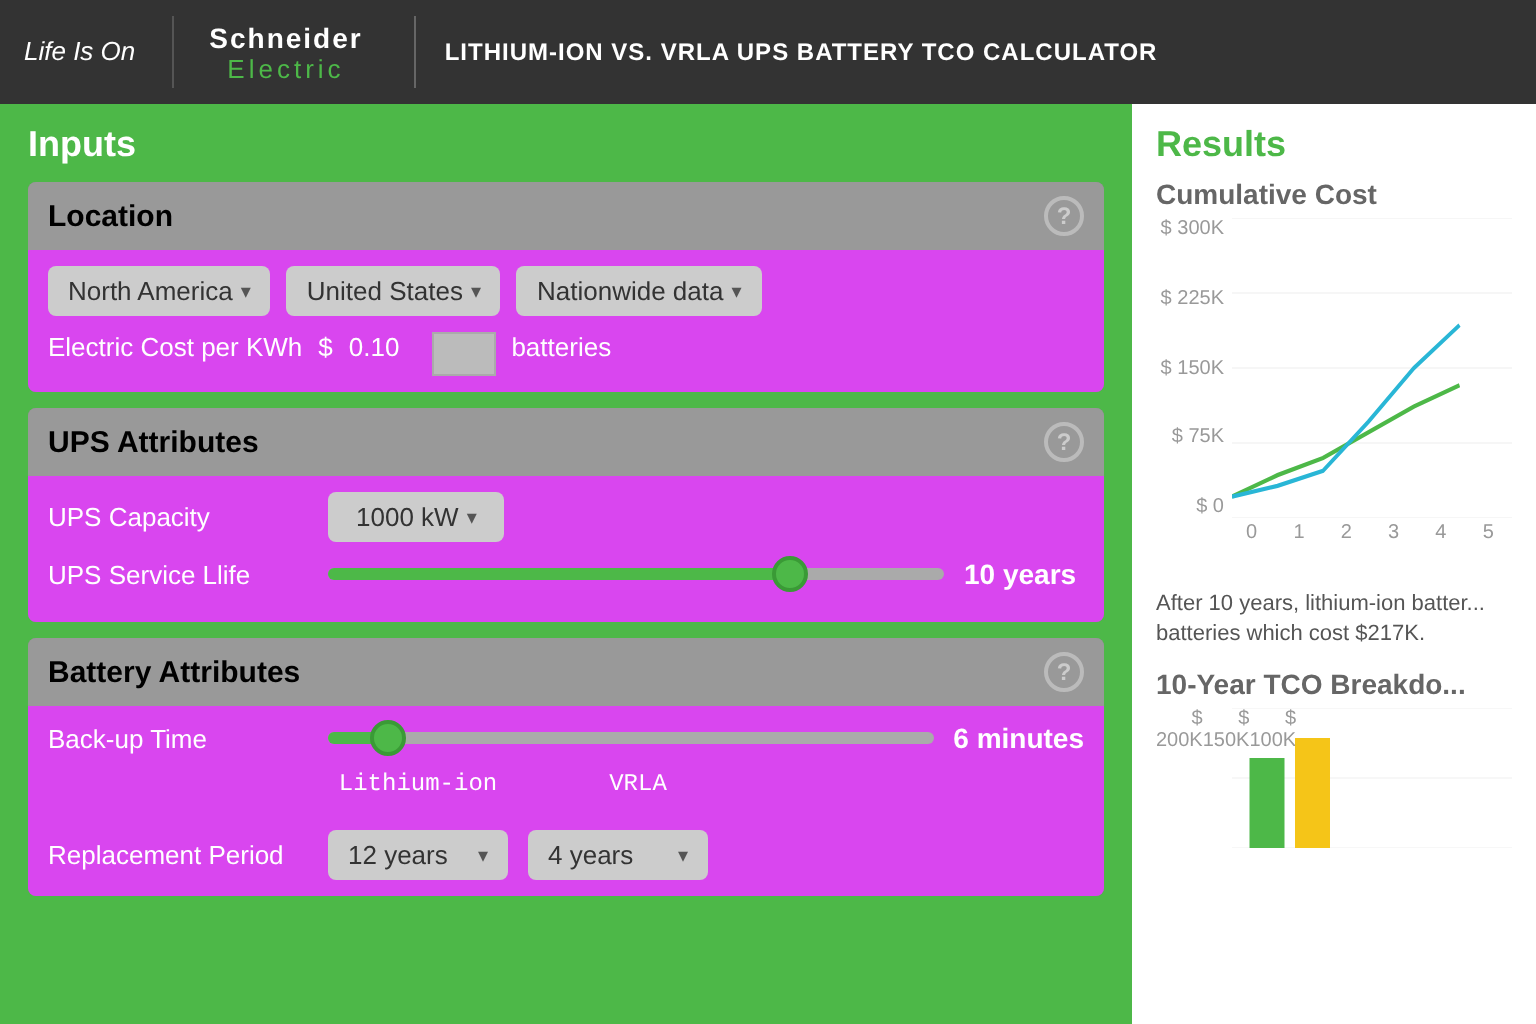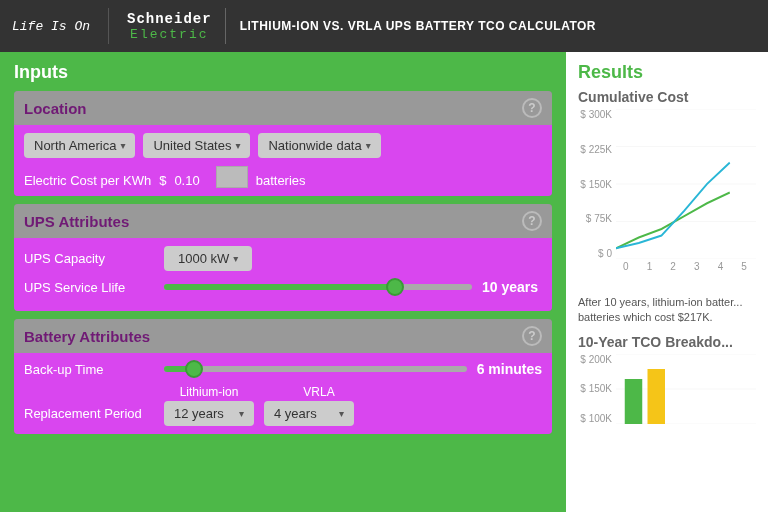--- a/index.html
+++ b/index.html
@@ -17,23 +17,22 @@
       align-items: center;
       background: #333;
       height: 52px;
       padding: 0 12px;
     }
     .header-logo {
       display: flex;
       align-items: center;
       gap: 8px;
       border-right: 1px solid #666;
-      padding-right: 13px;
+      padding-right: 26px;
       margin-right: 14px;
-      font-family: Liberation Mono, monospace;
     }
     .schneider-logo {
       display: flex;
       flex-direction: column;
       align-items: center;
     }
     .schneider-name {
       color: white;
       font-size: 14px;
       font-weight: bold;
@@ -79,21 +78,21 @@
     }
     .section-header {
       display: flex;
       justify-content: space-between;
       align-items: center;
       background: #999;
       padding: 7px 10px;
       border-radius: 4px 4px 0 0;
     }
     .section-header-title {
-      color: #701a75;
+      color: #000000;
       font-size: 15px;
       font-weight: bold;
     }
     .help-icon {
       width: 20px;
       height: 20px;
       border-radius: 50%;
       border: 2px solid #bbb;
       color: #ccc;
       display: flex;
@@ -129,21 +128,21 @@
       white-space: nowrap;
     }
     .dropdown-arrow {
       color: #555;
       font-size: 10px;
     }
 
     
     .cost-row {
       display: flex;
-      align-items: flex-end;
+      align-items: flex-start;
       gap: 8px;
       margin-top: 4px;
     }
     .cost-label {
       color: white;
       font-size: 13px;
     }
     .cost-symbol {
       color: white;
       font-size: 13px;
@@ -214,21 +213,22 @@
       font-weight: bold;
       white-space: nowrap;
       min-width: 60px;
     }
 
     
     .battery-labels-row {
       display: flex;
       align-items: center;
       gap: 10px;
-      margin-bottom: 2px;
+      margin-bottom: 16px;
+      font-family: Liberation Mono, monospace;
     }
     .battery-label-spacer {
       width: 130px;
       flex-shrink: 0;
     }
     .battery-label-li {
       text-align: center;
       color: white;
       font-size: 12px;
       width: 90px;
@@ -493,21 +493,21 @@
         <span>4</span>
         <span>5</span>
       </div>
     </div>
 
     <div class="description-text">After 10 years, lithium-ion batter... batteries which cost $217K.</div>
 
     <div class="tco-section-title">10-Year TCO Breakdo...</div>
     <div class="tco-chart">
       <div style="display:flex;height:70px;">
-        <div style="display:flex;flex-direction:column;justify-content:space-between;font-size:10px;color:#999;width:38px;padding-right:4px;text-align:right;">
+        <div style="display:flex;flex-direction:row;justify-content:space-between;font-size:10px;color:#999;width:38px;padding-right:4px;text-align:right;">
           <span>$ 200K</span>
           <span>$ 150K</span>
           <span>$ 100K</span>
         </div>
         <svg viewBox="0 0 160 70" style="flex:1;height:70px;" preserveAspectRatio="none">
           <line x1="0" y1="0" x2="160" y2="0" stroke="#eee" stroke-width="0.5"></line>
           <line x1="0" y1="35" x2="160" y2="35" stroke="#eee" stroke-width="0.5"></line>
           <line x1="0" y1="70" x2="160" y2="70" stroke="#eee" stroke-width="0.5"></line>
 
           <rect x="10" y="25" width="20" height="45" fill="#4db848"></rect>

